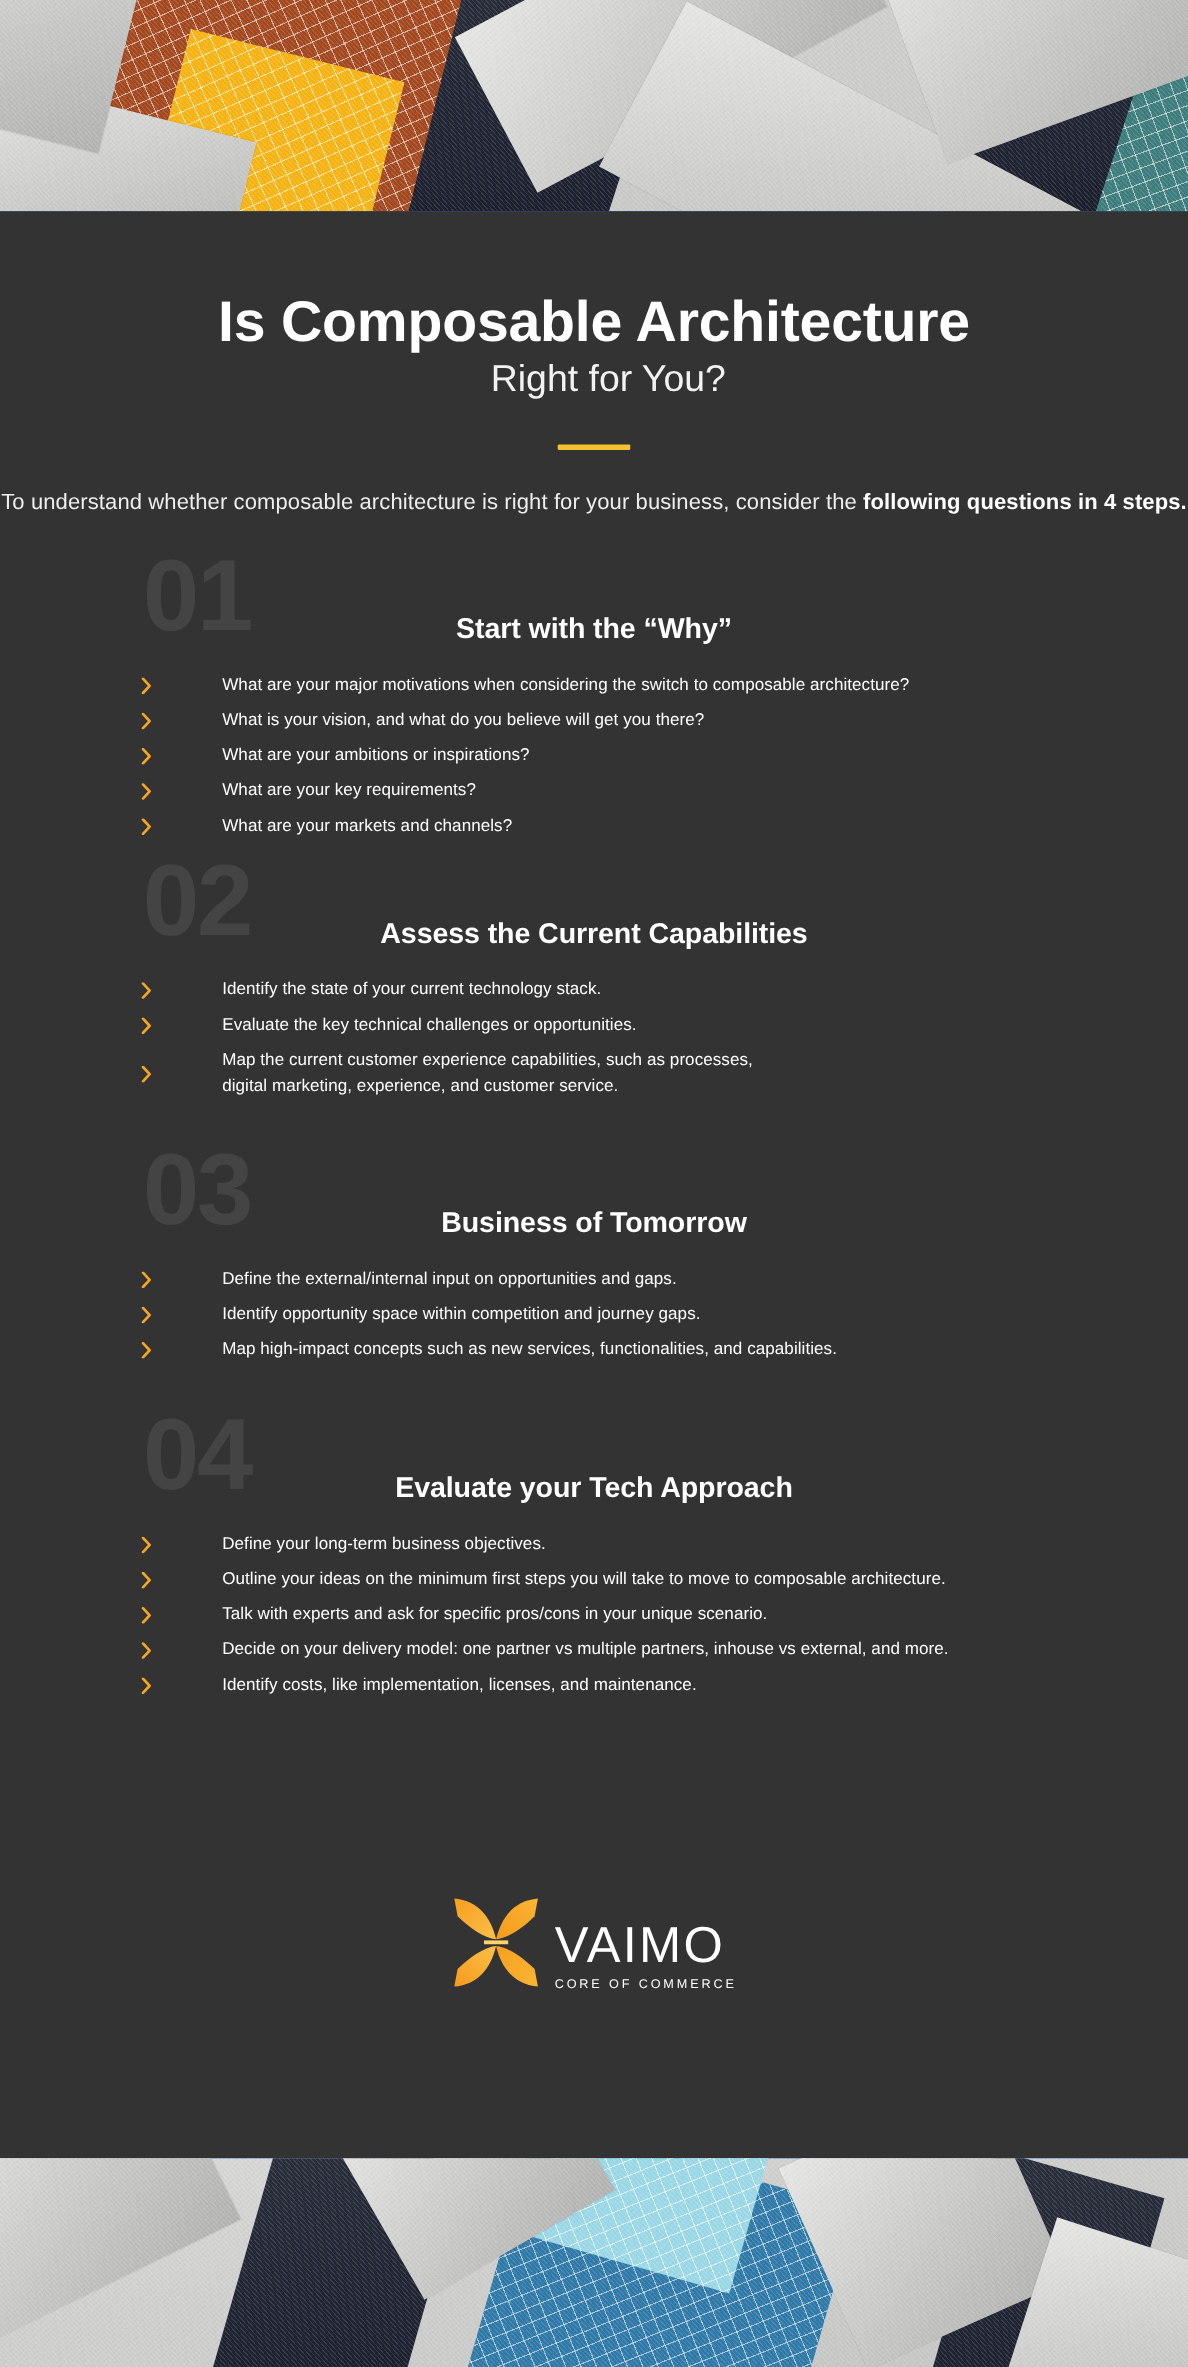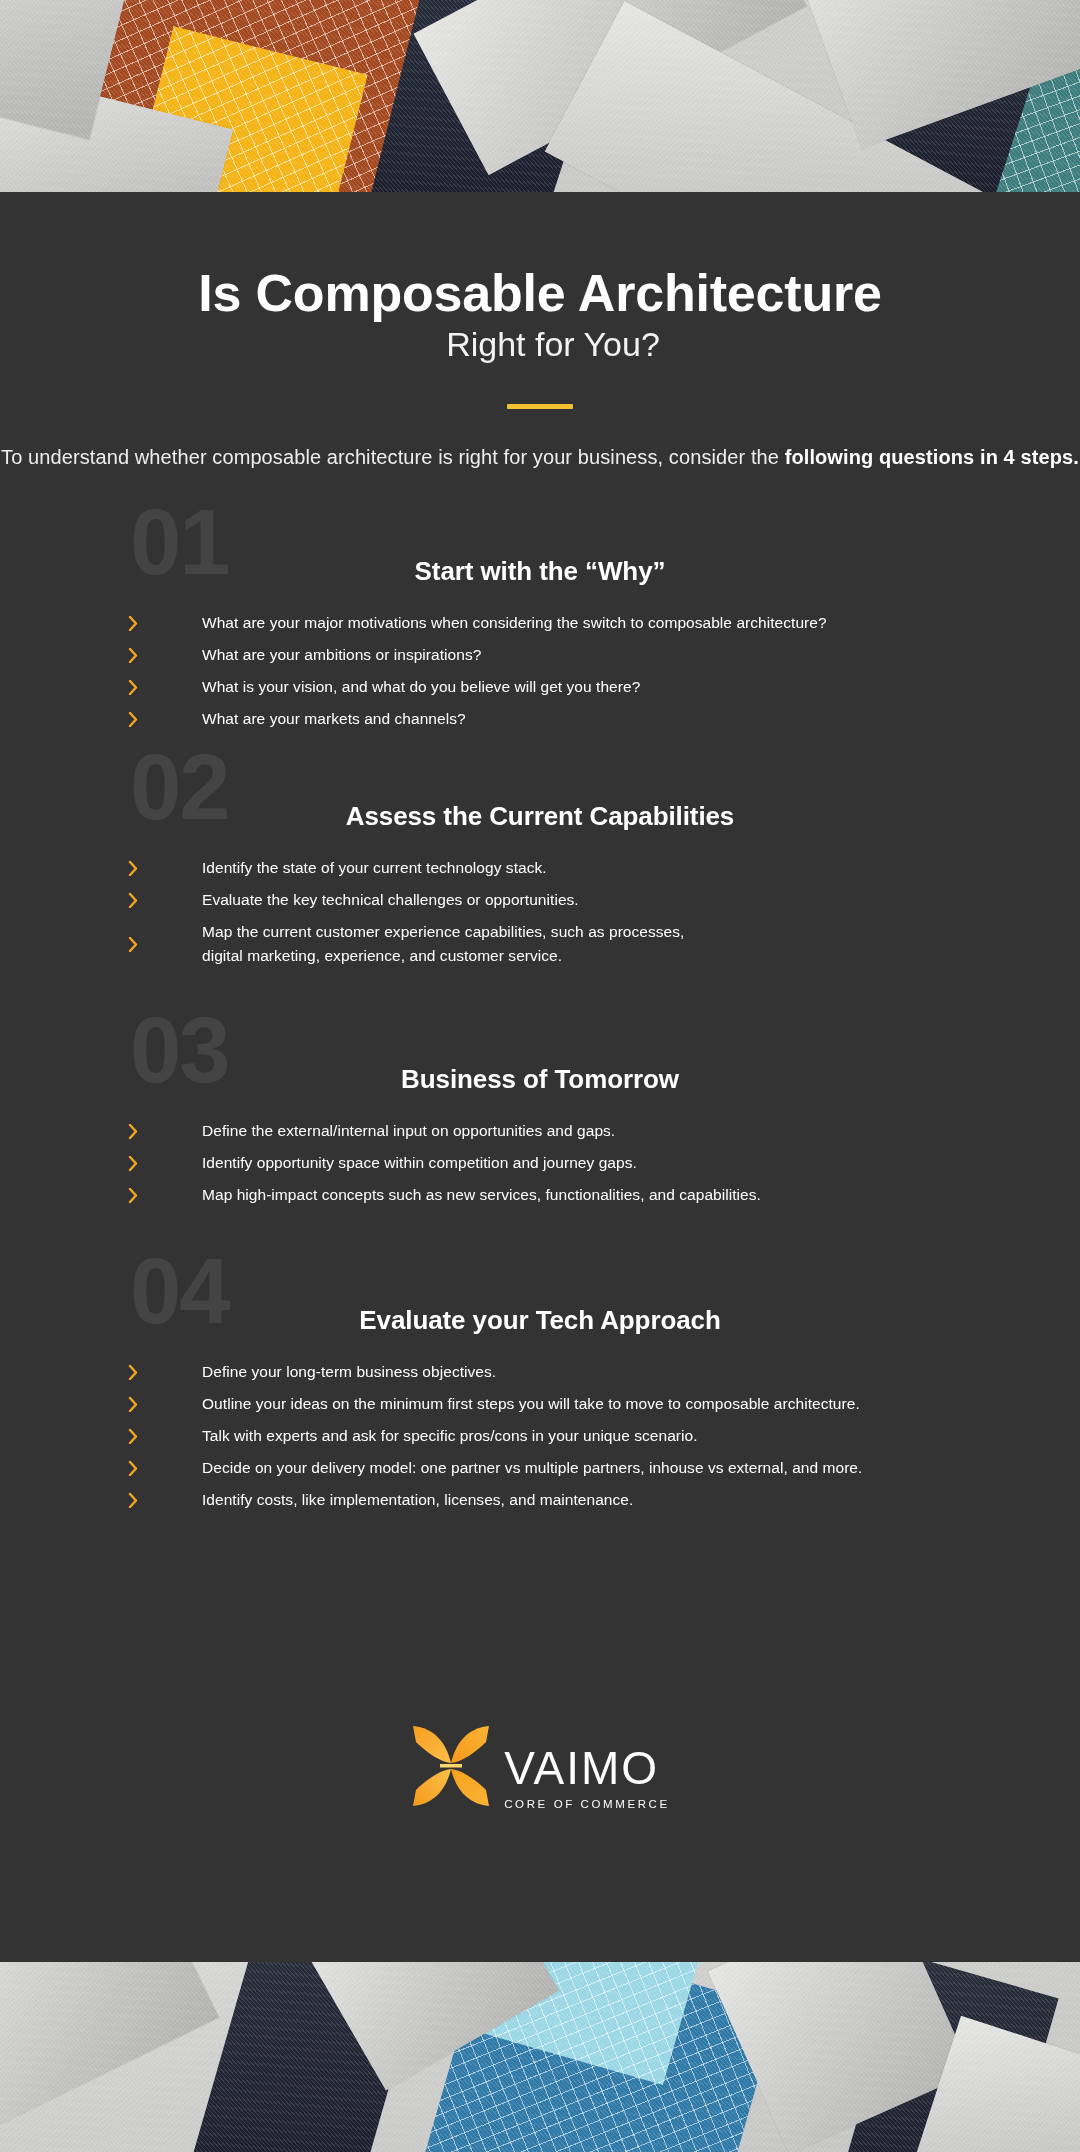--- a/index.html
+++ b/index.html
@@ -249,29 +249,37 @@
                 </svg>
               </span>
             <span class="bullet-text">What are your major motivations when considering the switch to composable architecture?</span>
           </div>
           <div class="bullet">
             <span class="chev">
                 <svg width="10" height="15" viewBox="0 0 10 15">
                   <path d="M2 1 L8 7.5 L2 14" fill="none" stroke="#f6a623" stroke-width="2.4" stroke-linecap="round" stroke-linejoin="round"></path>
                 </svg>
               </span>
+            <span class="bullet-text">What is your vision, and what do you believe will get you there?</span>
+          </div>
+          <div class="bullet">
+            <span class="chev">
+                <svg width="10" height="15" viewBox="0 0 10 15">
+                  <path d="M2 1 L8 7.5 L2 14" fill="none" stroke="#f6a623" stroke-width="2.4" stroke-linecap="round" stroke-linejoin="round"></path>
+                </svg>
+              </span>
             <span class="bullet-text">What are your ambitions or inspirations?</span>
           </div>
           <div class="bullet">
             <span class="chev">
                 <svg width="10" height="15" viewBox="0 0 10 15">
                   <path d="M2 1 L8 7.5 L2 14" fill="none" stroke="#f6a623" stroke-width="2.4" stroke-linecap="round" stroke-linejoin="round"></path>
                 </svg>
               </span>
-            <span class="bullet-text">What is your vision, and what do you believe will get you there?</span>
+            <span class="bullet-text">What are your key requirements?</span>
           </div>
           <div class="bullet">
             <span class="chev">
                 <svg width="10" height="15" viewBox="0 0 10 15">
                   <path d="M2 1 L8 7.5 L2 14" fill="none" stroke="#f6a623" stroke-width="2.4" stroke-linecap="round" stroke-linejoin="round"></path>
                 </svg>
               </span>
             <span class="bullet-text">What are your markets and channels?</span>
           </div>
         </div>

